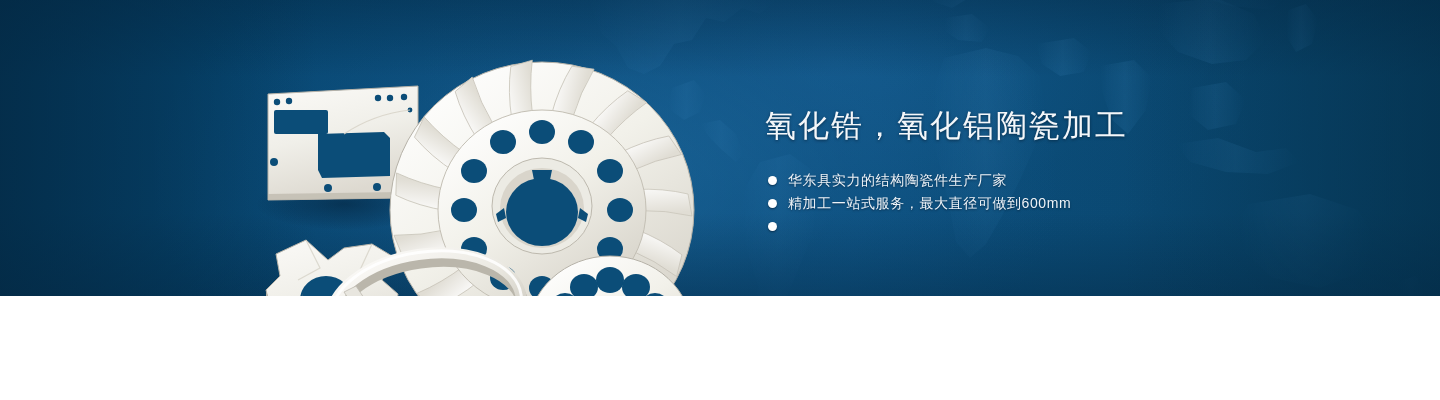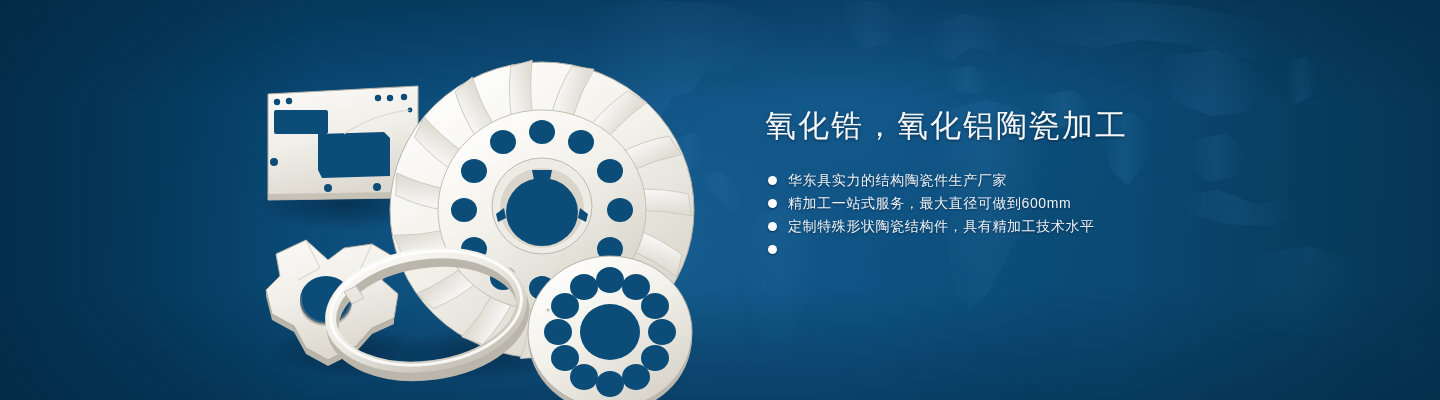--- a/index.html
+++ b/index.html
@@ -4,21 +4,21 @@
 <title>Banner</title>
 <style>
   html, body {
     margin: 0;
     padding: 0;
     background: #ffffff;
   }
   #banner {
     position: relative;
     width: 1440px;
-    height: 400px;
+    height: 296px;
     overflow: hidden;
     font-family: "Liberation Sans", "DejaVu Sans", sans-serif;
     background: #be185d;
     user-select: none;
   }
 
   
   .bg-base {
     position: absolute;
     inset: 0;
@@ -391,21 +391,17 @@
       <li class="bullet">
         <span class="bullet-dot"></span>
         <span class="bullet-text">华东具实力的结构陶瓷件生产厂家</span>
       </li>
       <li class="bullet">
         <span class="bullet-dot"></span>
         <span class="bullet-text">精加工一站式服务，最大直径可做到600mm</span>
       </li>
       <li class="bullet">
         <span class="bullet-dot"></span>
-        <span class="bullet-text">定制特殊形状陶瓷结构件，具有精加工技术水平</span>
-      </li>
-      <li class="bullet">
-        <span class="bullet-dot"></span>
       </li>
     </ul>
   </div>
 
 </div>
 
 </body></html>

